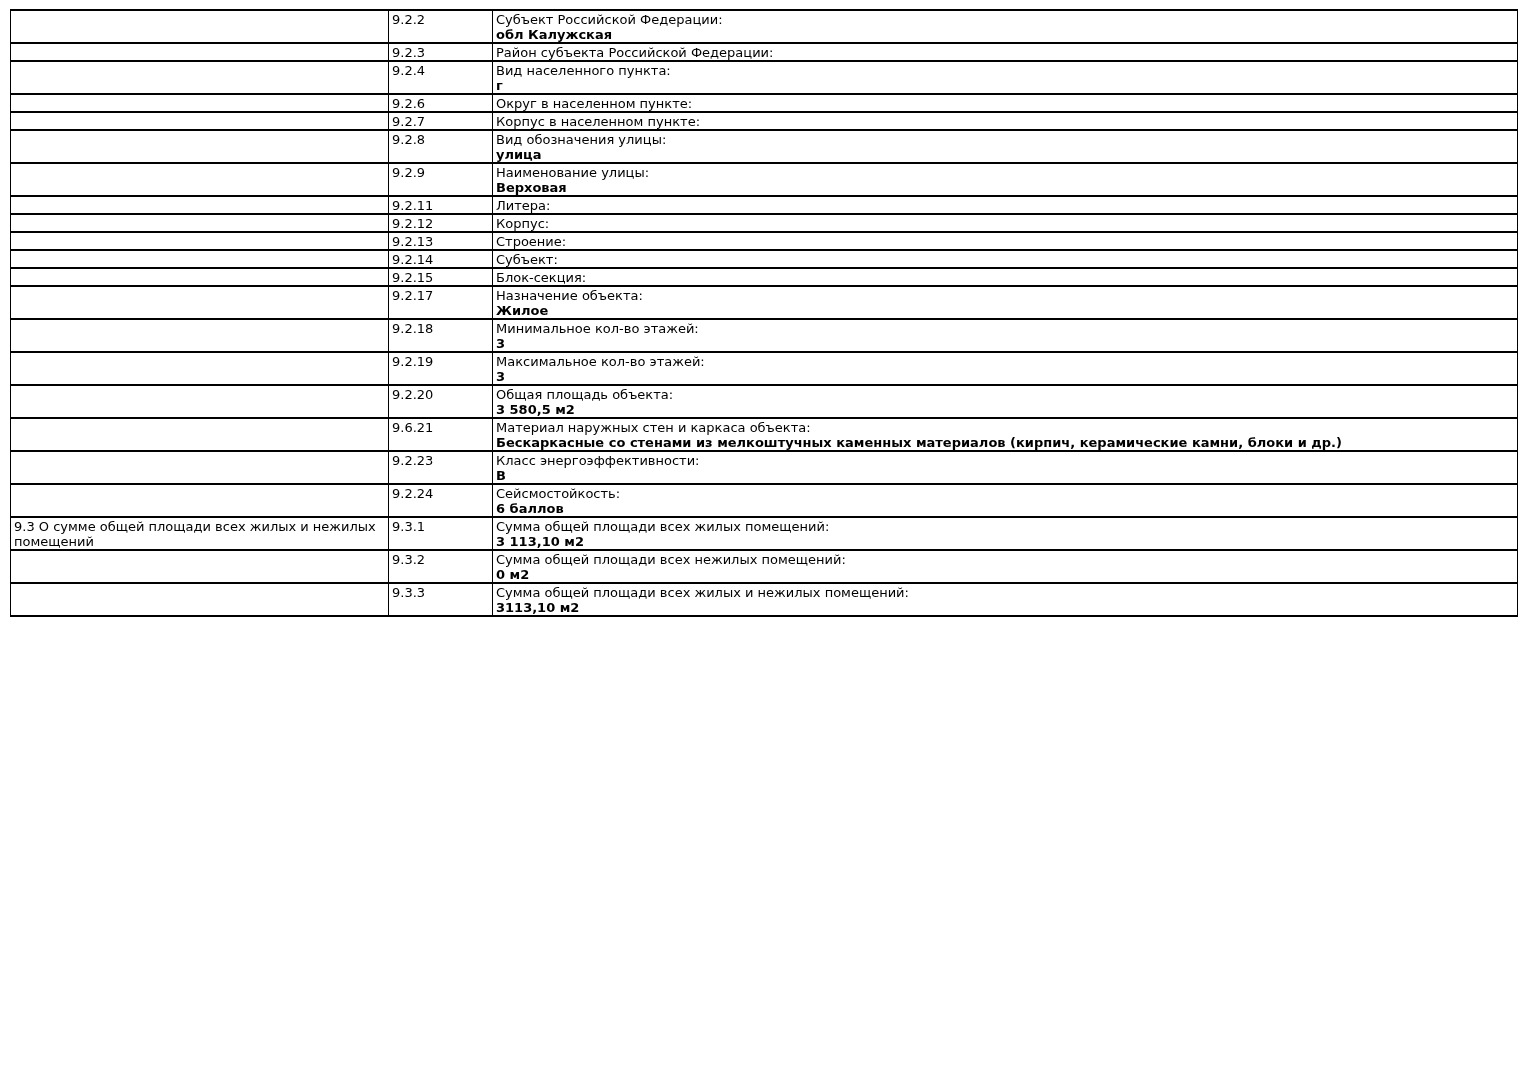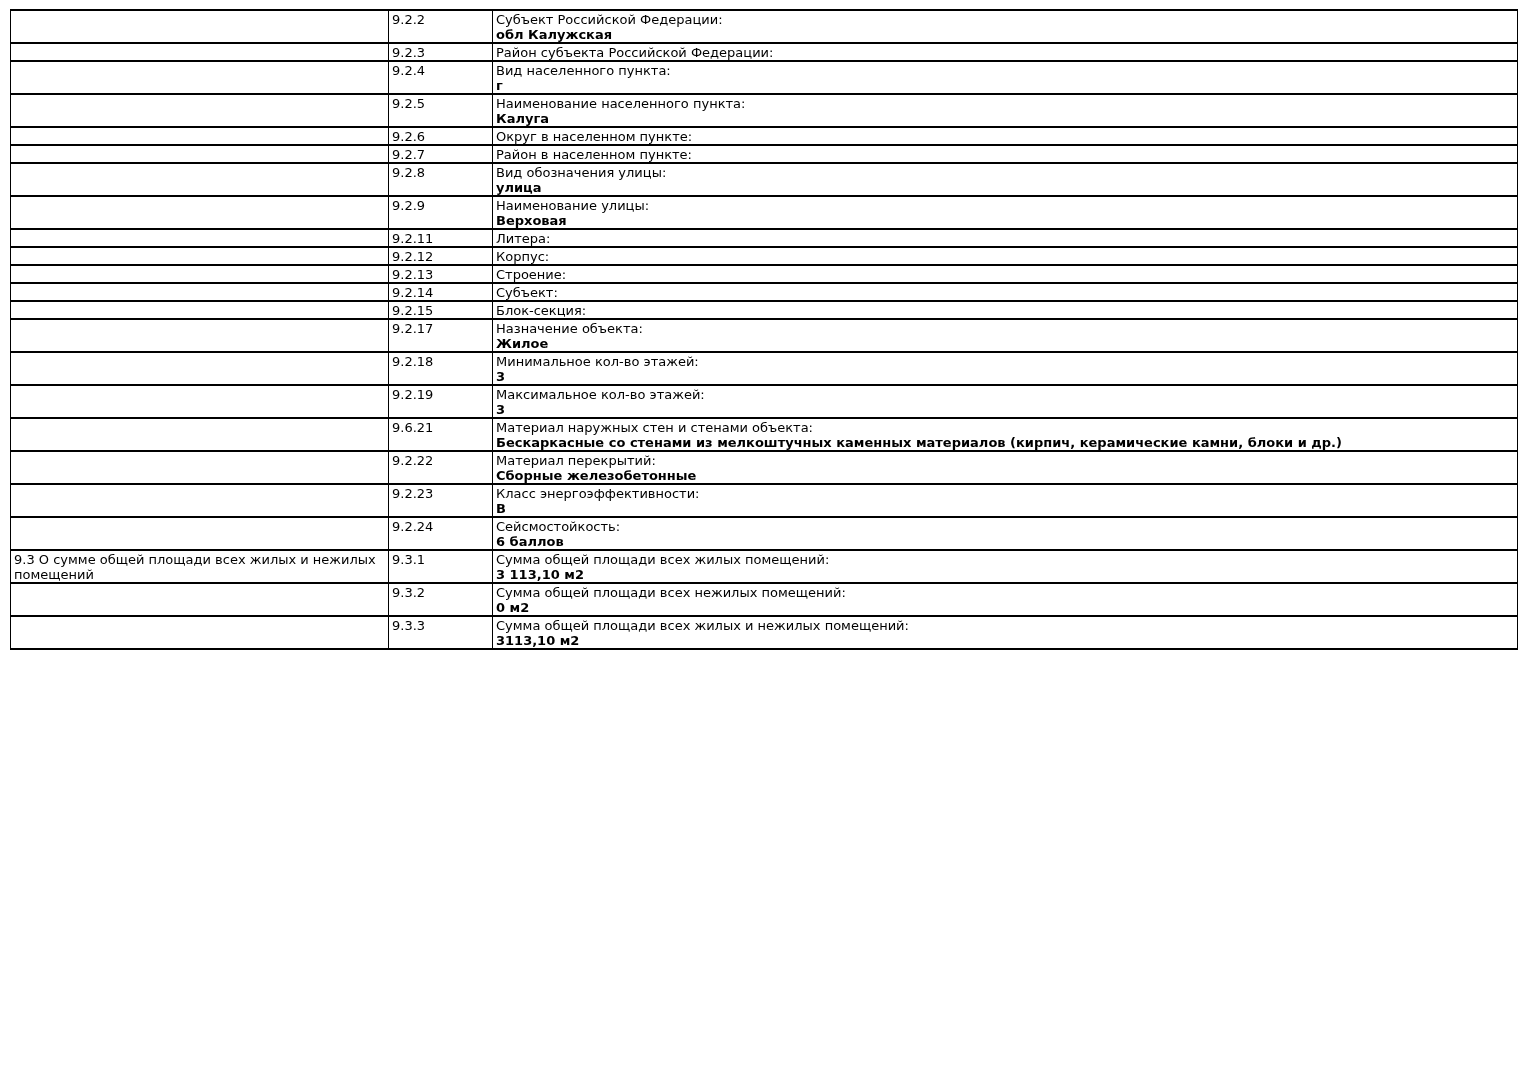--- a/index.html
+++ b/index.html
@@ -82,43 +82,35 @@
 
   <tr>
     <td class="col-section"></td>
     <td class="col-code">9.2.4</td>
     <td class="col-content">
       <div class="field-label">Вид населенного пункта:</div>
       <div class="field-value">г</div>
     </td>
   </tr>
 
-  <tr>
-    <td class="col-section"></td>
-    <td class="col-code">9.2.5</td>
-    <td class="col-content">
-      <div class="field-label">Наименование населенного пункта:</div>
-      <div class="field-value">Калуга</div>
-    </td>
-  </tr>
 
   <tr>
     <td class="col-section"></td>
     <td class="col-code">9.2.6</td>
     <td class="col-content">
       <div class="field-label">Округ в населенном пункте:</div>
 
     </td>
   </tr>
 
   <tr>
     <td class="col-section"></td>
     <td class="col-code">9.2.7</td>
     <td class="col-content">
-      <div class="field-label">Район в населенном пункте:</div>
+      <div class="field-label">Корпус в населенном пункте:</div>
 
     </td>
   </tr>
 
   <tr>
     <td class="col-section"></td>
     <td class="col-code">9.2.8</td>
     <td class="col-content">
       <div class="field-label">Вид обозначения улицы:</div>
       <div class="field-value">улица</div>
@@ -201,38 +193,38 @@
 
   <tr>
     <td class="col-section"></td>
     <td class="col-code">9.2.19</td>
     <td class="col-content">
       <div class="field-label">Максимальное кол-во этажей:</div>
       <div class="field-value">3</div>
     </td>
   </tr>
 
+  <tr>
+    <td class="col-section"></td>
+    <td class="col-code">9.2.20</td>
+    <td class="col-content">
+      <div class="field-label">Общая площадь объекта:</div>
+      <div class="field-value">3 580,5 м2</div>
+    </td>
+  </tr>
 
   <tr>
     <td class="col-section"></td>
     <td class="col-code">9.6.21</td>
     <td class="col-content">
-      <div class="field-label">Материал наружных стен и стенами объекта:</div>
+      <div class="field-label">Материал наружных стен и каркаса объекта:</div>
       <div class="field-value">Бескаркасные со стенами из мелкоштучных каменных материалов (кирпич, керамические камни, блоки и др.)</div>
     </td>
   </tr>
 
-  <tr>
-    <td class="col-section"></td>
-    <td class="col-code">9.2.22</td>
-    <td class="col-content">
-      <div class="field-label">Материал перекрытий:</div>
-      <div class="field-value">Сборные железобетонные</div>
-    </td>
-  </tr>
 
   <tr>
     <td class="col-section"></td>
     <td class="col-code">9.2.23</td>
     <td class="col-content">
       <div class="field-label">Класс энергоэффективности:</div>
       <div class="field-value">В</div>
     </td>
   </tr>
 

